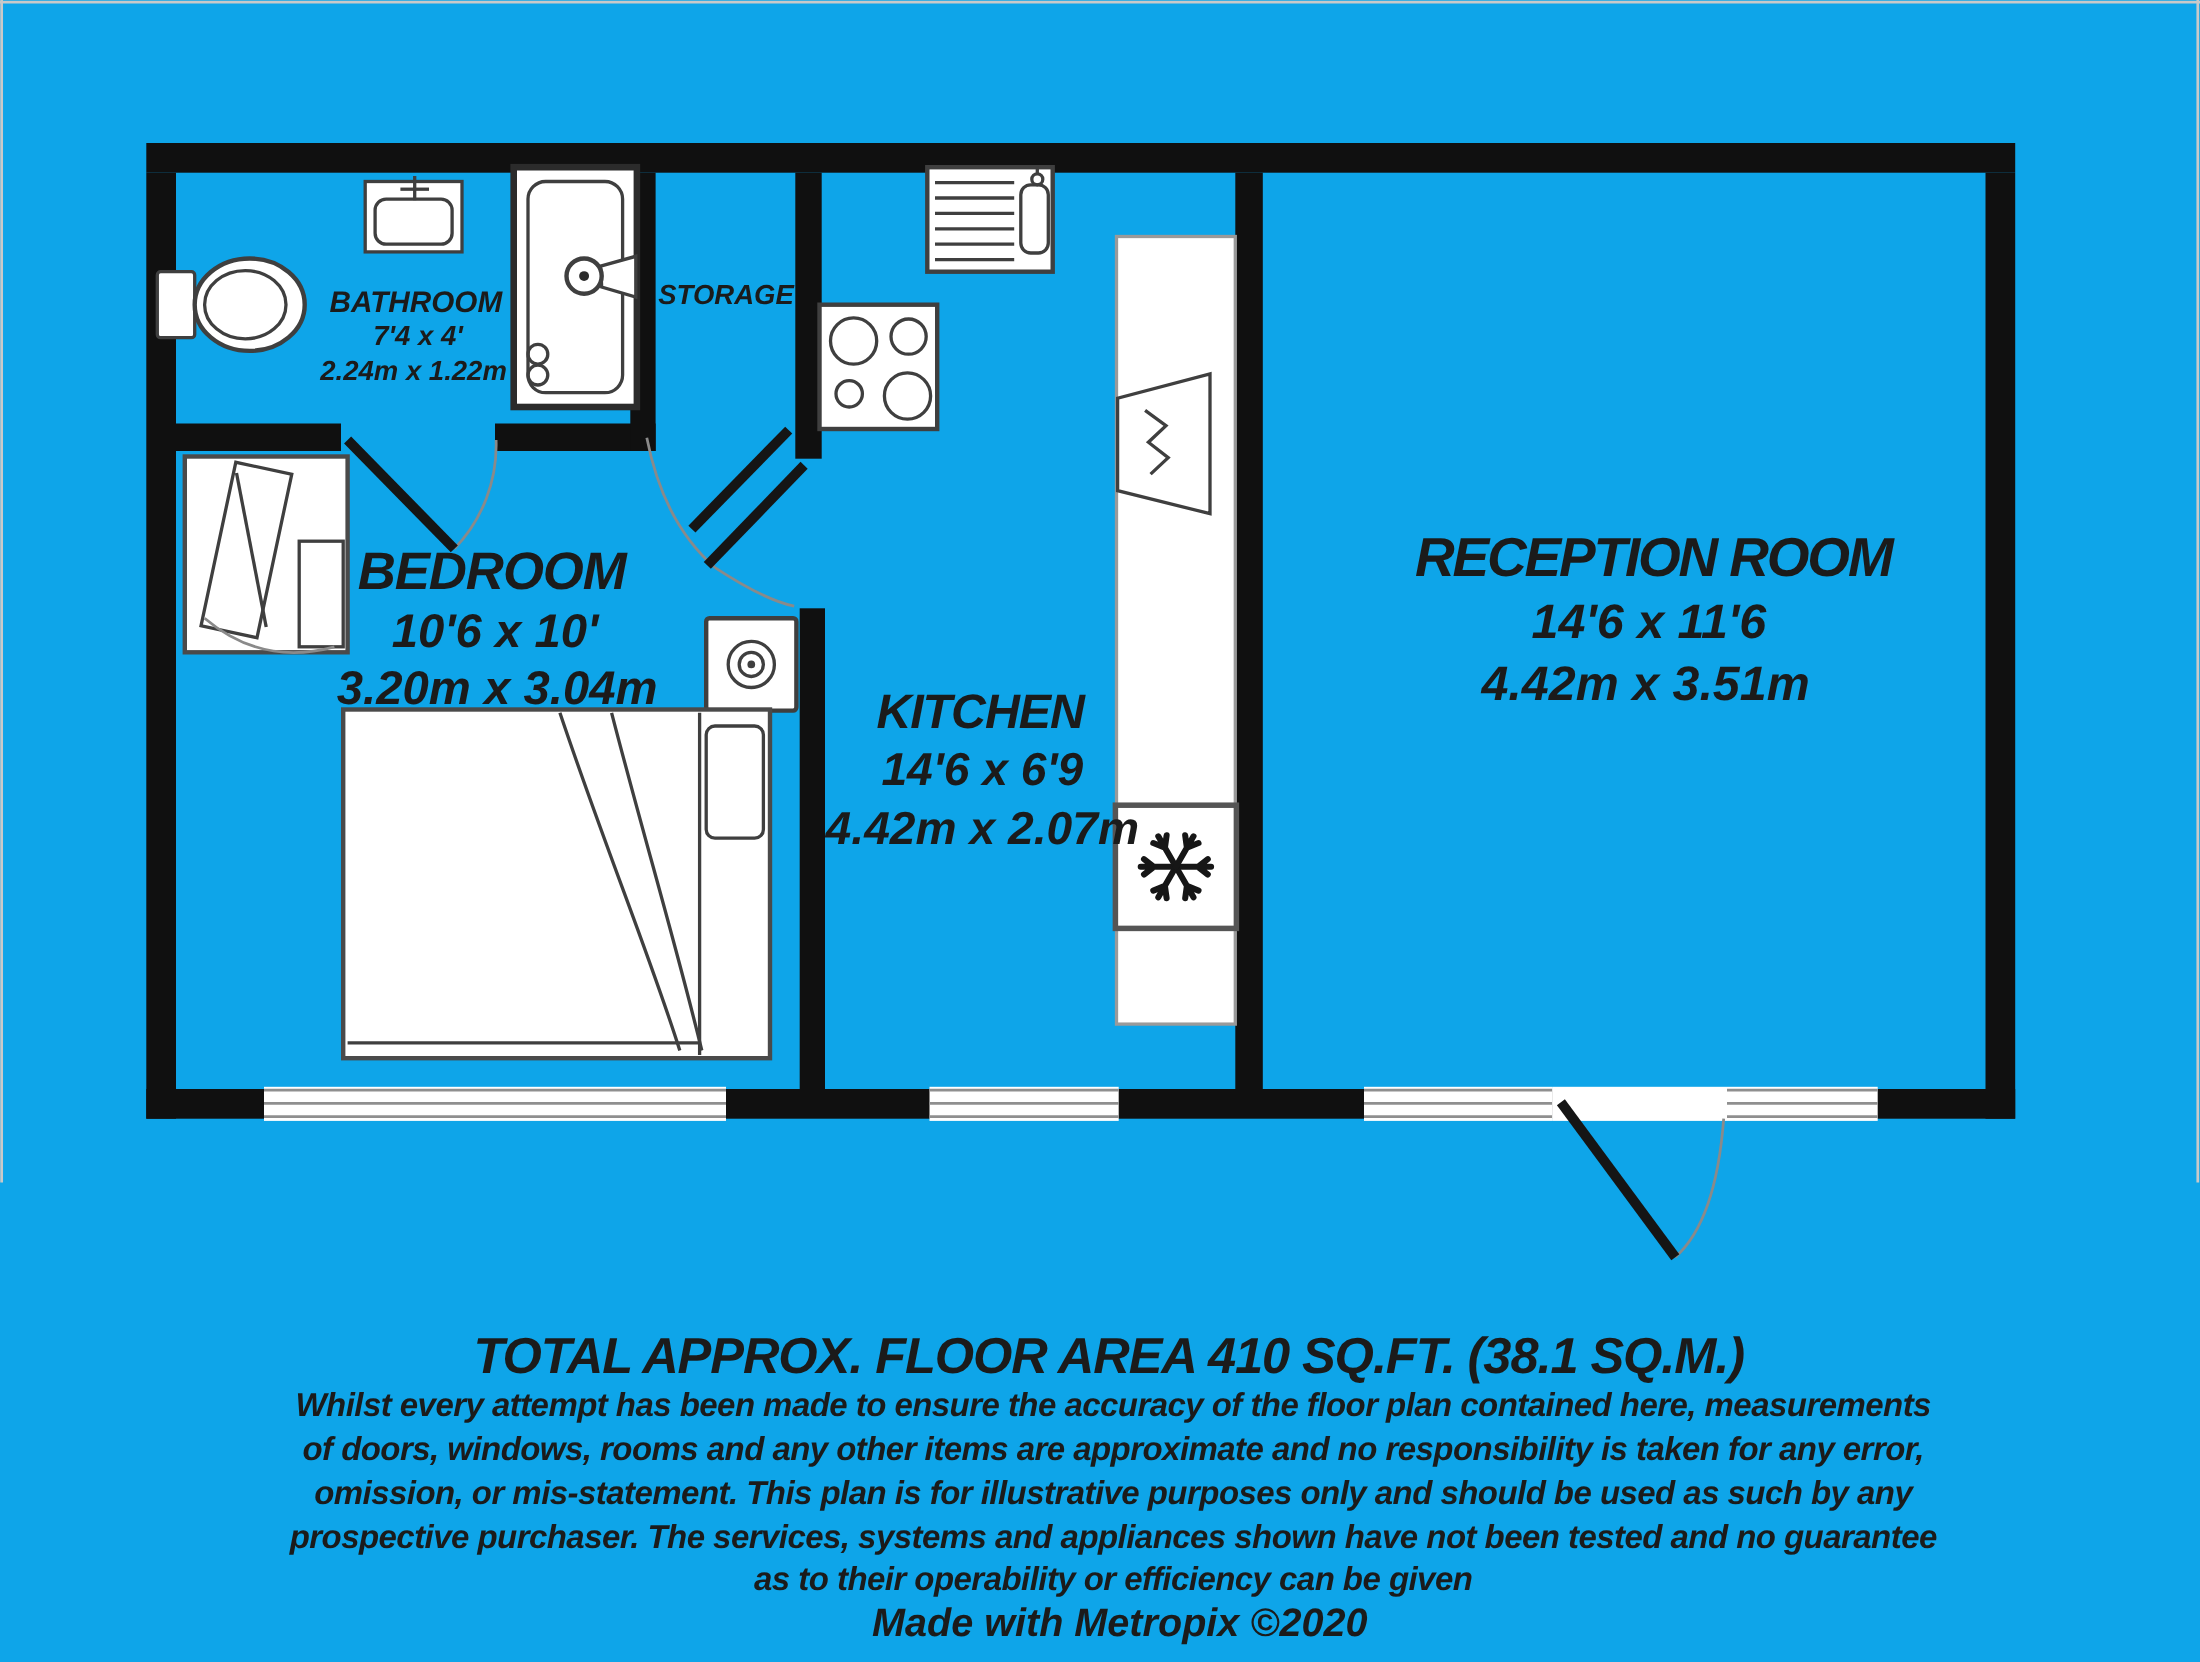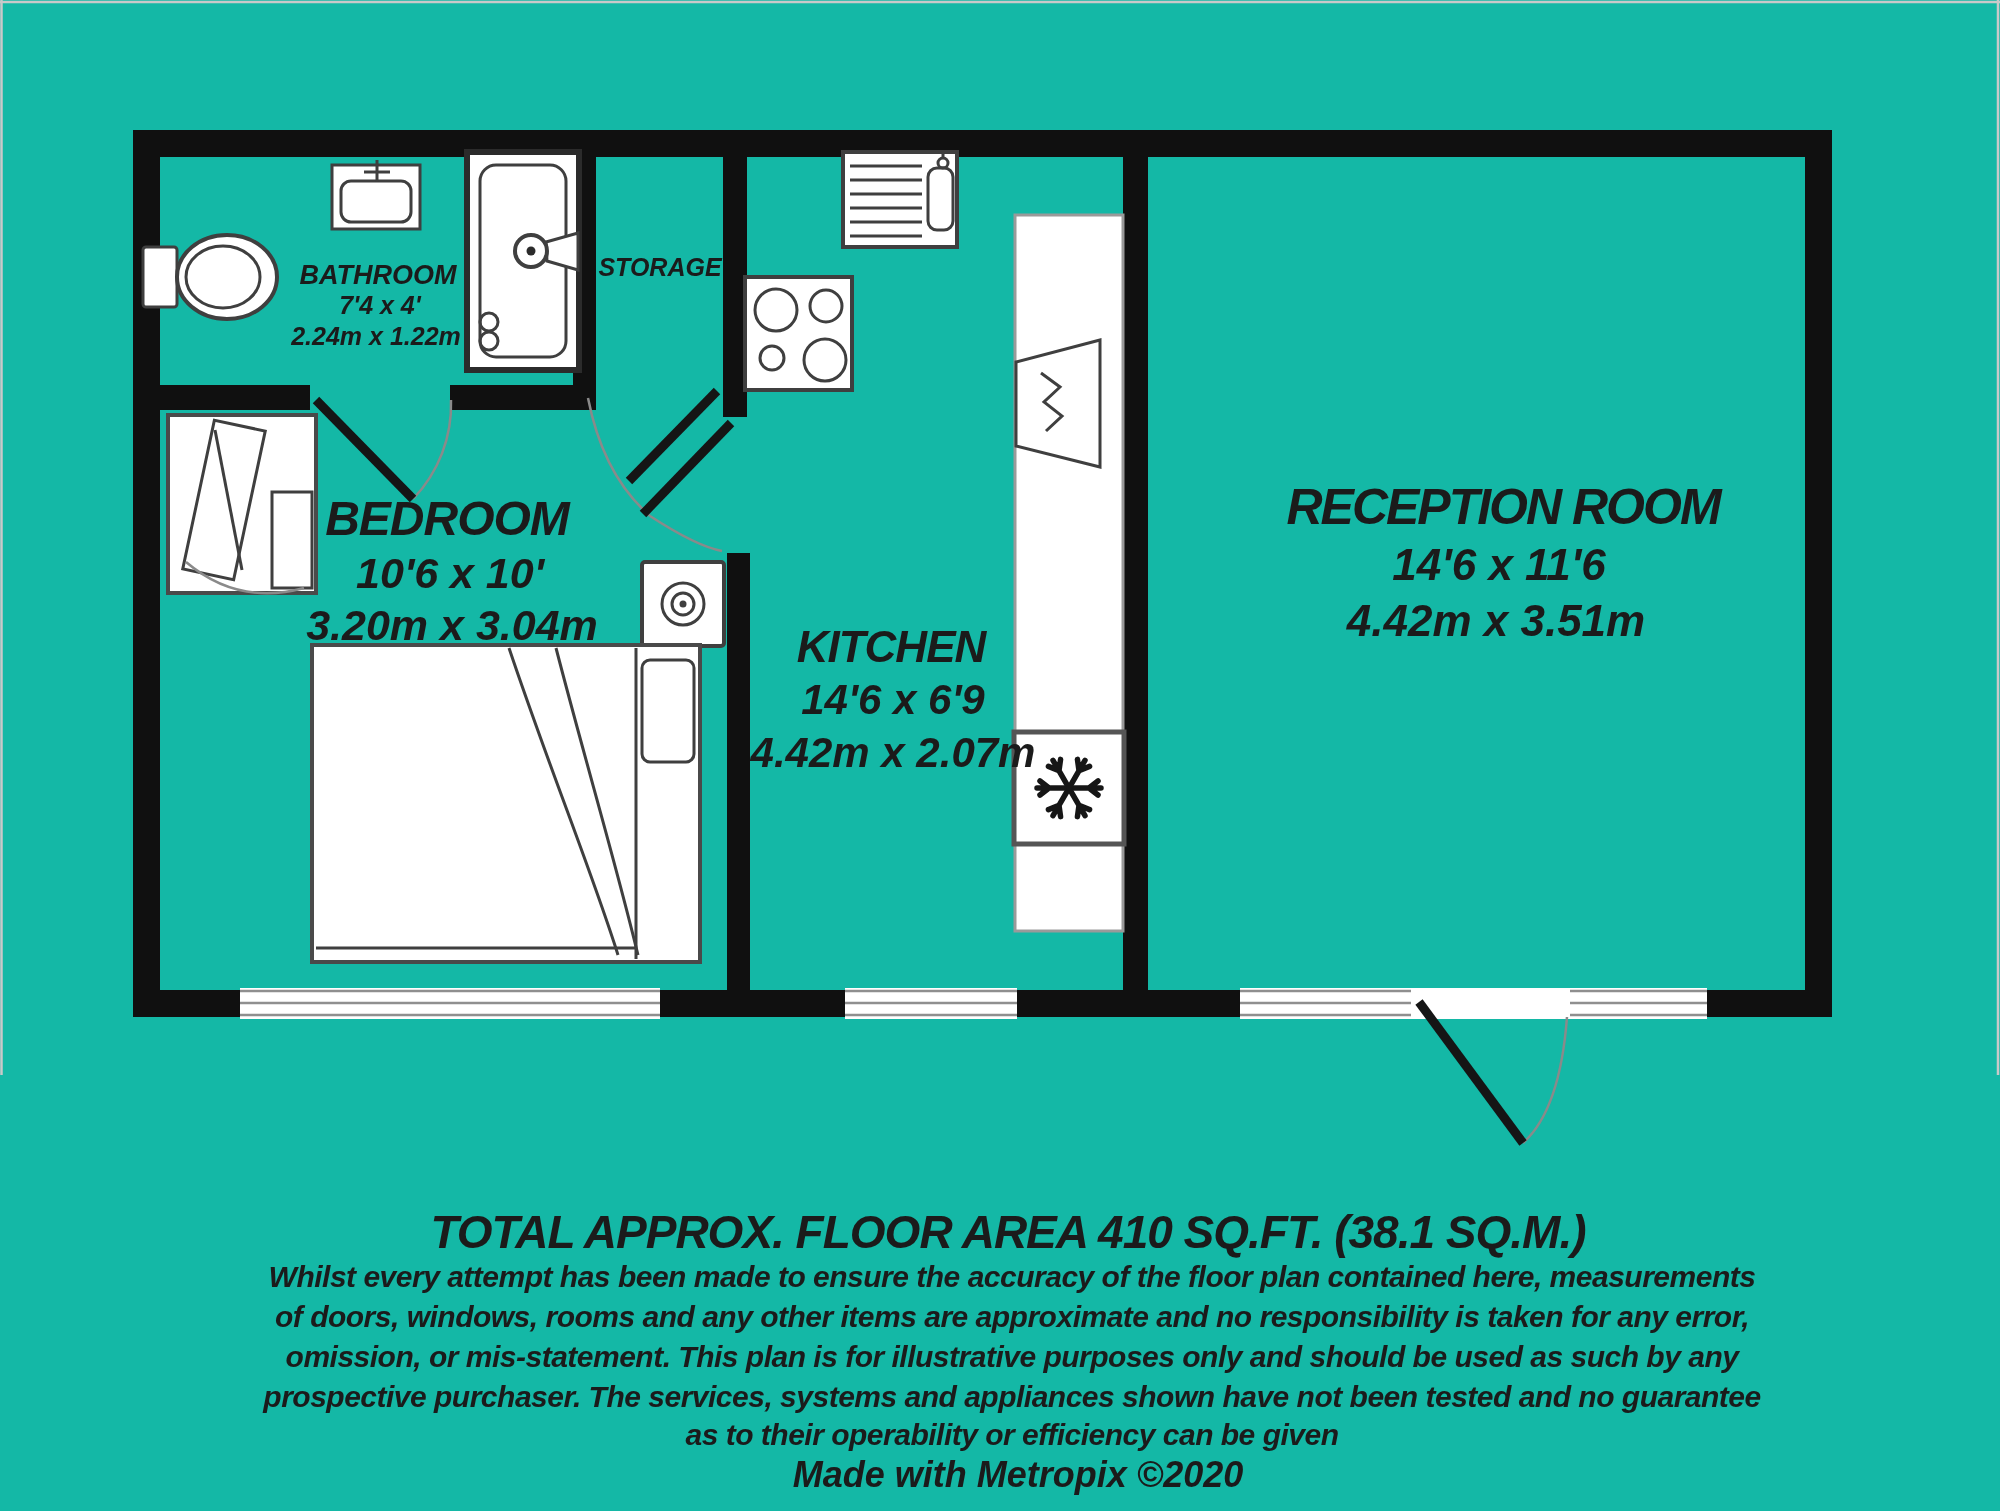--- a/index.html
+++ b/index.html
@@ -1,16 +1,16 @@
 <!DOCTYPE html>
 <html><head>
 <meta charset="utf-8">
 <style>
   html,body{margin:0;padding:0;background:#ffffff;}
-  .page{position:relative;width:2000px;height:1511px;background:#14b8a6;overflow:hidden;}
+  .page{position:relative;width:2000px;height:1511px;background:#0ea5e9;overflow:hidden;}
   svg{display:block;}
   .wall{fill:#101010;}
   .winline{stroke:#8f8f8f;stroke-width:2.5;}
   .fix{stroke:#3f3f3f;stroke-width:4;fill:#ffffff;}
   .fixthin{stroke:#3f3f3f;stroke-width:3;fill:#ffffff;}
   .fixline{stroke:#3f3f3f;stroke-width:3;fill:none;}
   .arc{stroke:#8a8a8a;stroke-width:2.5;fill:none;}
   .leaf{stroke:#151515;stroke-width:9;}
   .lightrect{stroke:#9a9a9a;stroke-width:3;fill:#ffffff;}
   .plan-text{font-family:"Liberation Sans",sans-serif;font-style:italic;font-weight:bold;

